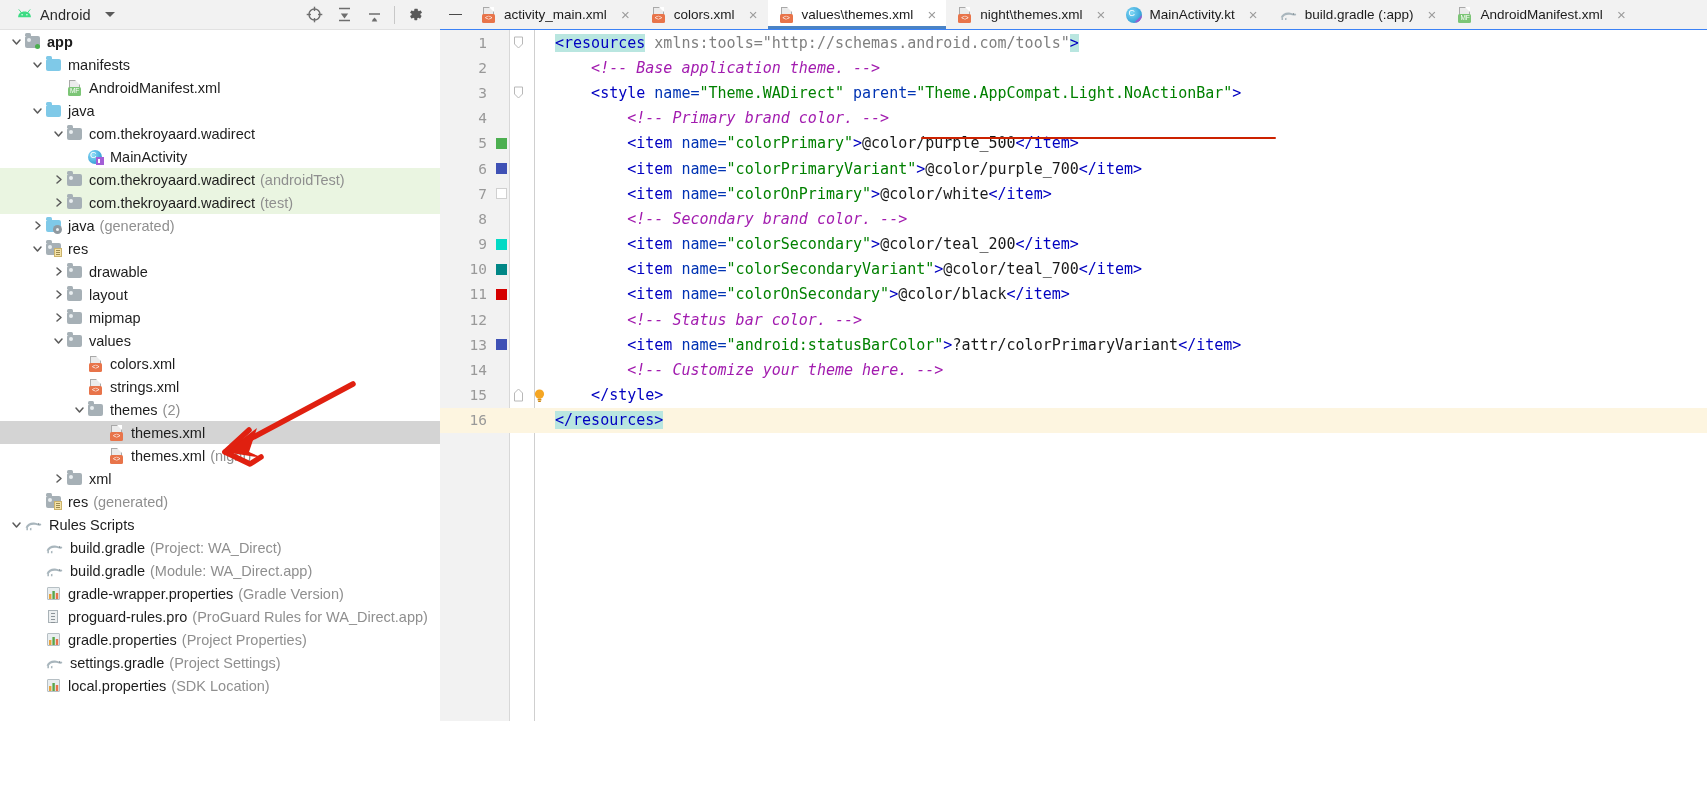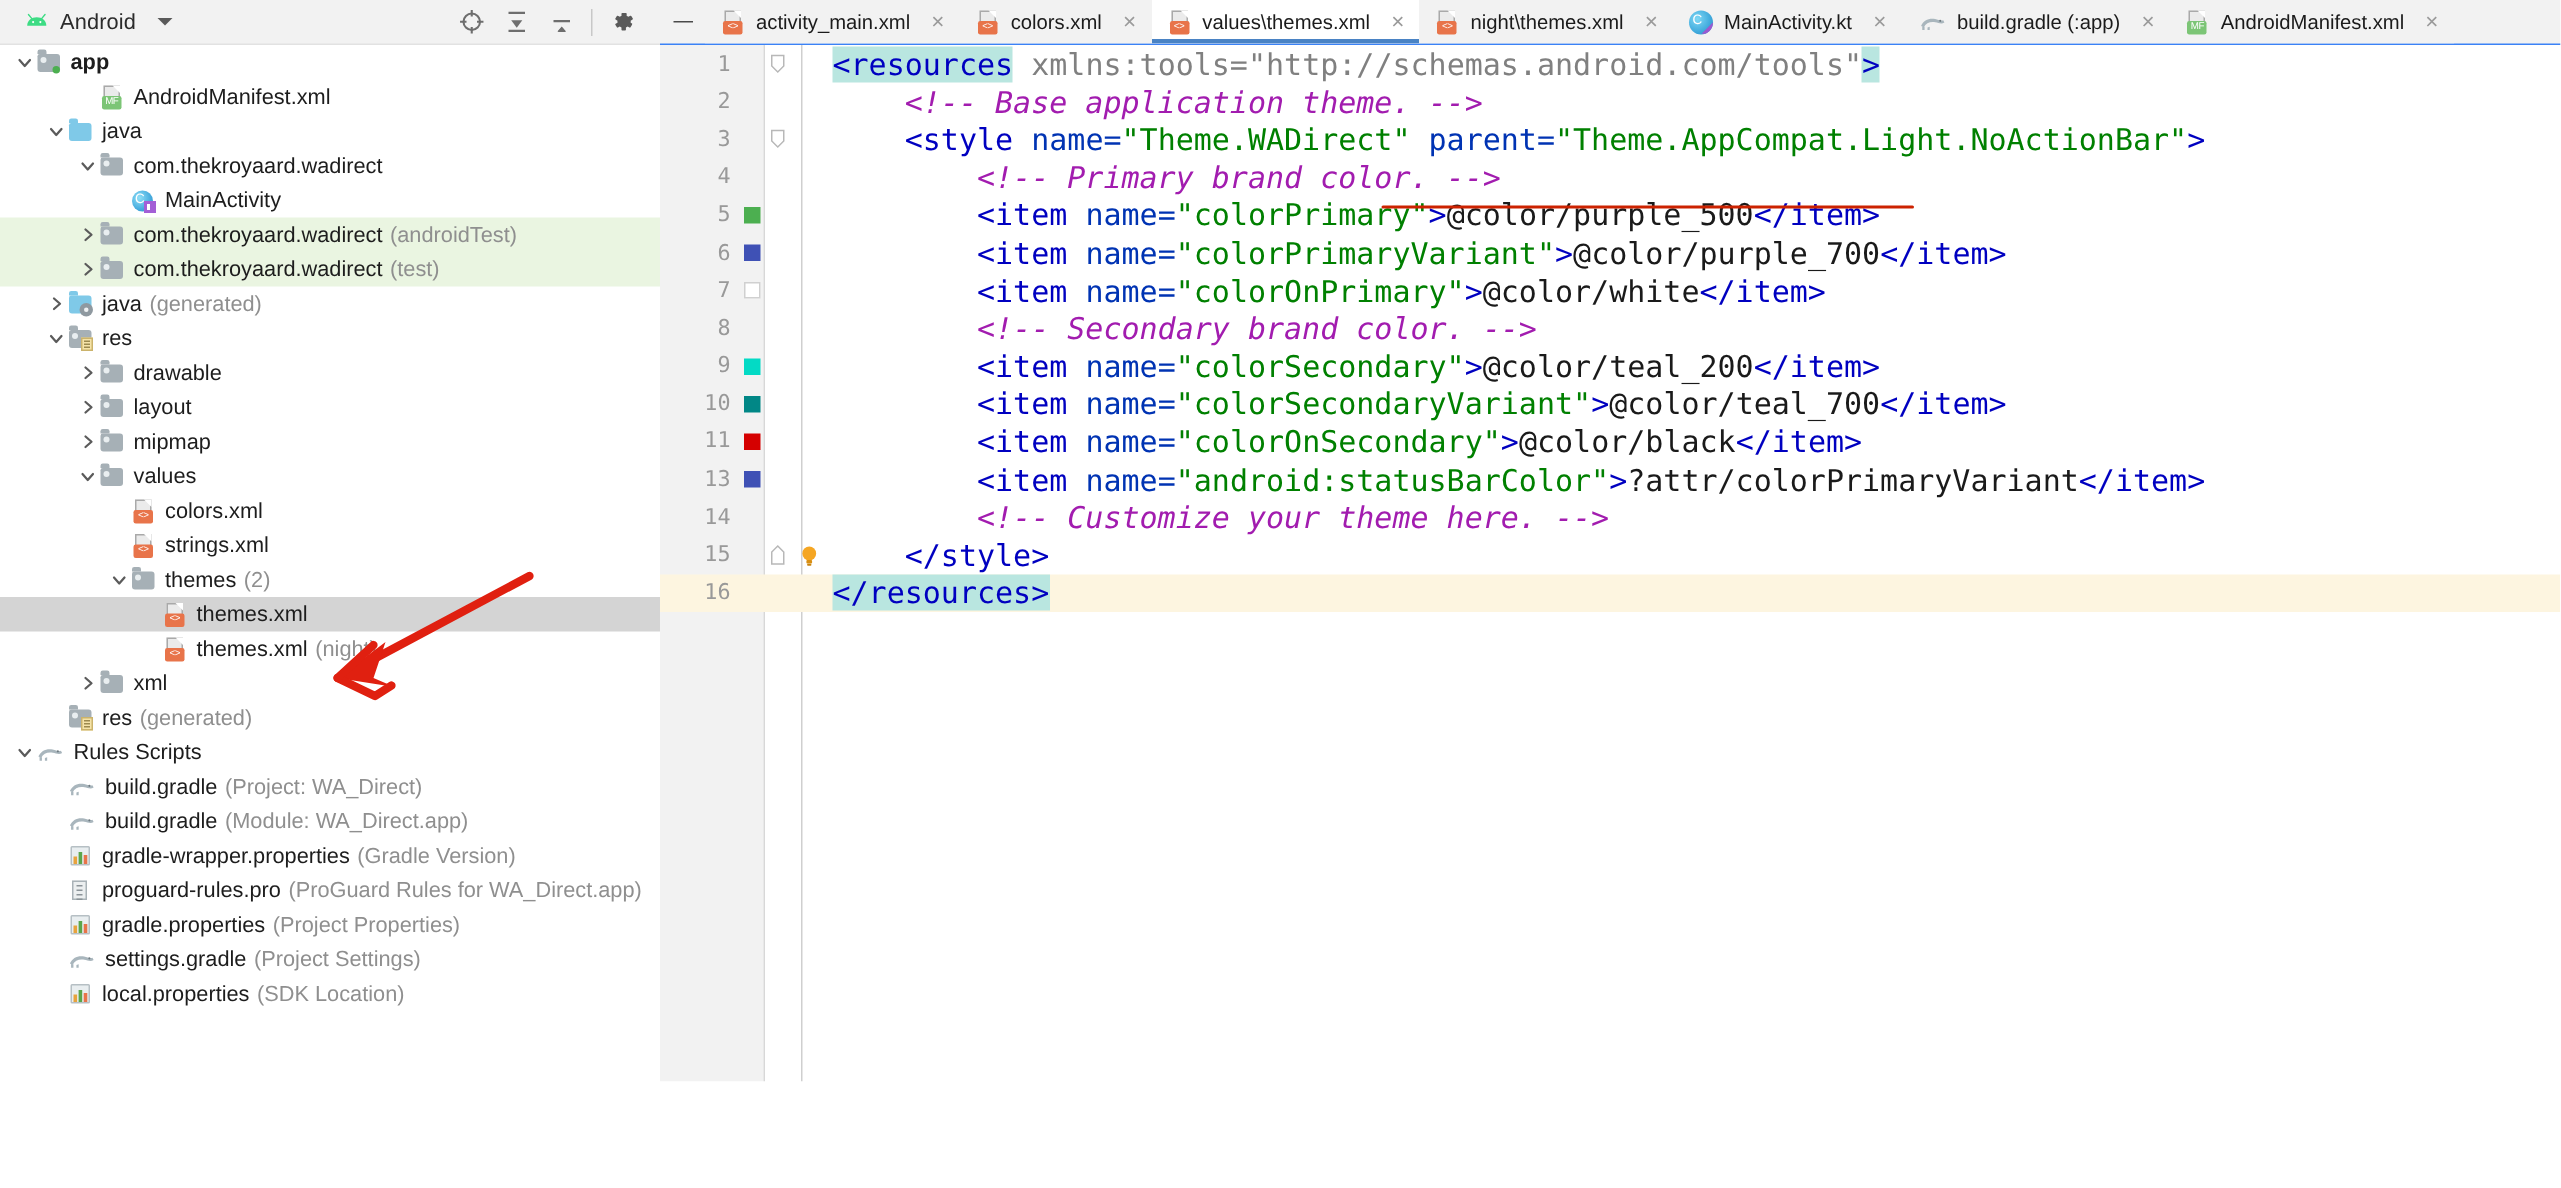--- a/index.html
+++ b/index.html
@@ -252,21 +252,21 @@
   .lnum {
     width: 53px; flex: 0 0 53px; text-align: right;
     font-size: 14.5px; color: #999999; padding-right: 6px;
     font-family: "DejaVu Sans Mono", monospace;
   }
   .swatchcell { width: 16px; flex: 0 0 16px; display:flex; align-items:center; justify-content:center; }
   .swatch { width: 11px; height: 11px; }
   .foldcell { width: 19px; flex: 0 0 19px; display:flex; align-items:center; justify-content:center; }
   .bulbcell { width: 22px; flex: 0 0 22px; display:flex; align-items:center; justify-content:center; }
   .codetext {
-    font-size: 20px;
+    font-size: 15px;
     font-family: "DejaVu Sans Mono", monospace;
     white-space: pre;
     color: #000000;
     padding-left: 5px;
     letter-spacing: 0px;
   }
   .t-tag   { color: #0000c0; }
   .t-attr  { color: #0033b3; }
   .t-val   { color: #008000; }
   .t-txt   { color: #1a1a1a; }
@@ -413,20 +413,32 @@
                 <path d="M2 4 L5.5 8 L9 4" fill="none" stroke="#5b5b5b" stroke-width="1.5" stroke-linecap="round" stroke-linejoin="round"></path>
               </svg>
             </span>
             <span class="ticon">
               <span class="folder-gray"></span>
               <span class="dot-green"></span>
             </span>
             <span class="tlabel bold">app</span>
           </div>
           <div class="trow">
+            <span style="display:inline-block;width:29px;flex:0 0 29px"></span>
+            <span class="twist">
+              <svg width="11" height="11" viewBox="0 0 11 11">
+                <path d="M2 4 L5.5 8 L9 4" fill="none" stroke="#5b5b5b" stroke-width="1.5" stroke-linecap="round" stroke-linejoin="round"></path>
+              </svg>
+            </span>
+            <span class="ticon">
+              <span class="folder-blue"></span>
+            </span>
+            <span class="tlabel">manifests</span>
+          </div>
+          <div class="trow">
             <span style="display:inline-block;width:50px;flex:0 0 50px"></span>
             <span class="twist"></span>
             <span class="tficon">
               <span class="sheet2"></span>
               <span class="badge2" style="background:#7cc576">MF</span>
             </span>
             <span class="tlabel">AndroidManifest.xml</span>
           </div>
           <div class="trow">
             <span style="display:inline-block;width:29px;flex:0 0 29px"></span>
@@ -842,20 +854,27 @@
           <div class="crow">
             <span class="lnum">11</span>
             <span class="swatchcell">
               <span class="swatch" style="background:#d50000;"></span>
             </span>
             <span class="foldcell"></span>
             <span class="bulbcell"></span>
             <span class="codetext"><span class="t-tag">        &lt;item</span><span class="t-attr"> name=</span><span class="t-val">"colorOnSecondary"</span><span class="t-tag">&gt;</span><span class="t-txt">@color/black</span><span class="t-tag">&lt;/item&gt;</span></span>
           </div>
           <div class="crow">
+            <span class="lnum">12</span>
+            <span class="swatchcell"></span>
+            <span class="foldcell"></span>
+            <span class="bulbcell"></span>
+            <span class="codetext"><span class="t-com">        &lt;!-- Status bar color. --&gt;</span></span>
+          </div>
+          <div class="crow">
             <span class="lnum">13</span>
             <span class="swatchcell">
               <span class="swatch" style="background:#3f51b5;"></span>
             </span>
             <span class="foldcell"></span>
             <span class="bulbcell"></span>
             <span class="codetext"><span class="t-tag">        &lt;item</span><span class="t-attr"> name=</span><span class="t-val">"android:statusBarColor"</span><span class="t-tag">&gt;</span><span class="t-txt">?attr/colorPrimaryVariant</span><span class="t-tag">&lt;/item&gt;</span></span>
           </div>
           <div class="crow">
             <span class="lnum">14</span>

